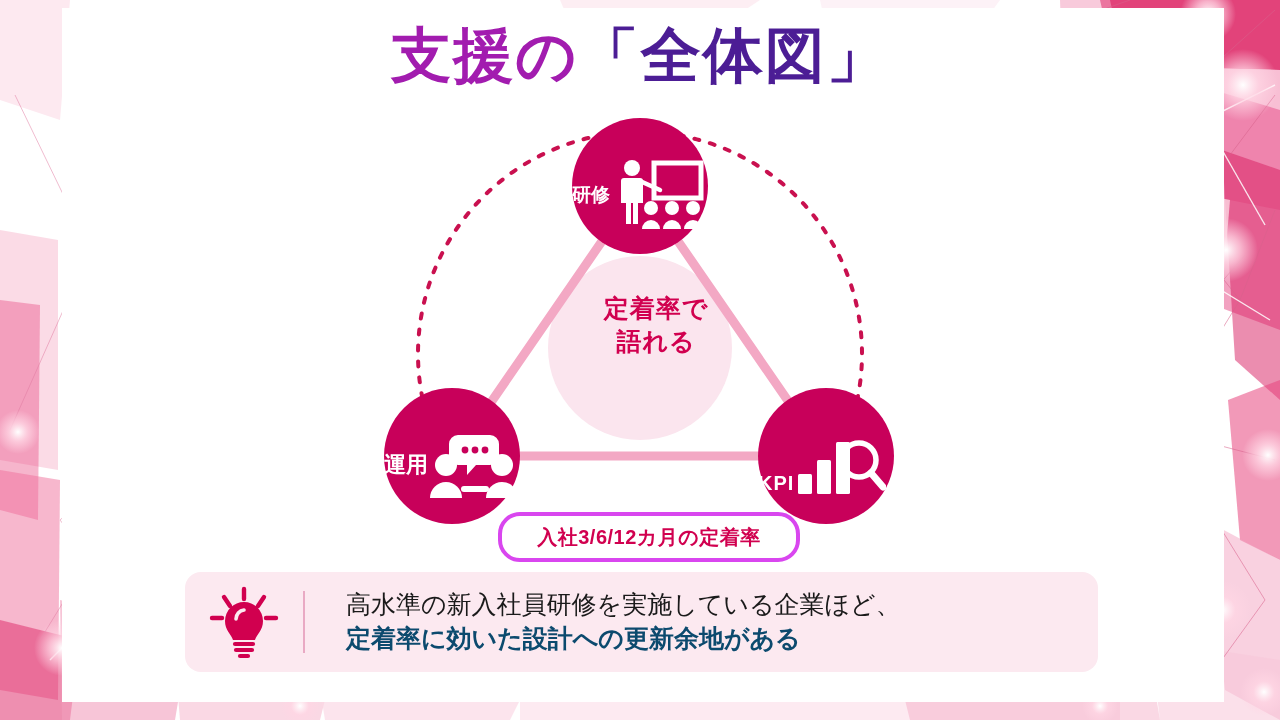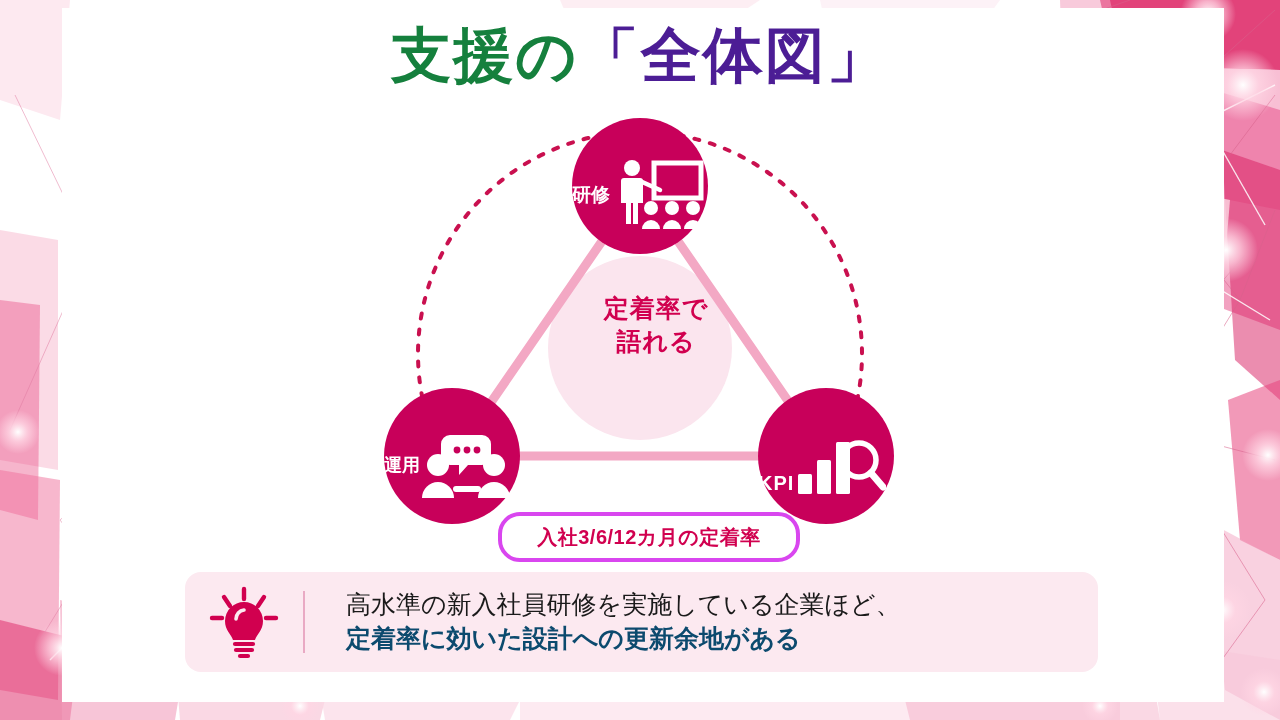--- a/index.html
+++ b/index.html
@@ -44,21 +44,21 @@
     text-align: center;
     z-index: 4;
     white-space: nowrap;
   }
   .title-text {
     font-size: 60px;
     font-weight: bold;
     letter-spacing: 2px;
     line-height: 1;
   }
-  .title-dark { color: #15803d; }
+  .title-dark { color: #a21caf; }
   .title-accent { color: #4c1d95; }
 
   
   #diagram {
     position: absolute;
     left: 330px;
     top: 100px;
     width: 630px;
     height: 470px;
     z-index: 3;
@@ -99,21 +99,21 @@
   }
   #node-training .node-label { font-size: 19px; }
 
   #node-ops {
     left: 54px;
     top: 288px;
     width: 136px;
     height: 136px;
     padding-top: 17px;
   }
-  #node-ops .node-label { font-size: 18px; }
+  #node-ops .node-label { font-size: 22px; }
 
   #node-kpi {
     left: 428px;
     top: 288px;
     width: 136px;
     height: 136px;
     padding-top: 17px;
   }
   #node-kpi .node-label { font-size: 20px; letter-spacing: 1px; margin-top: 36px; }
 

